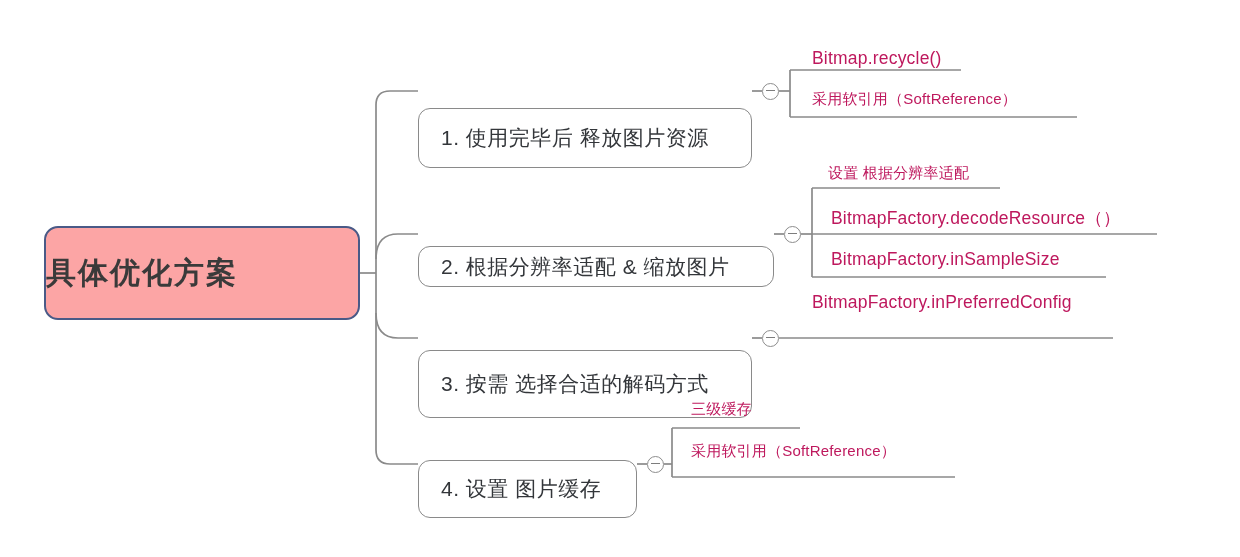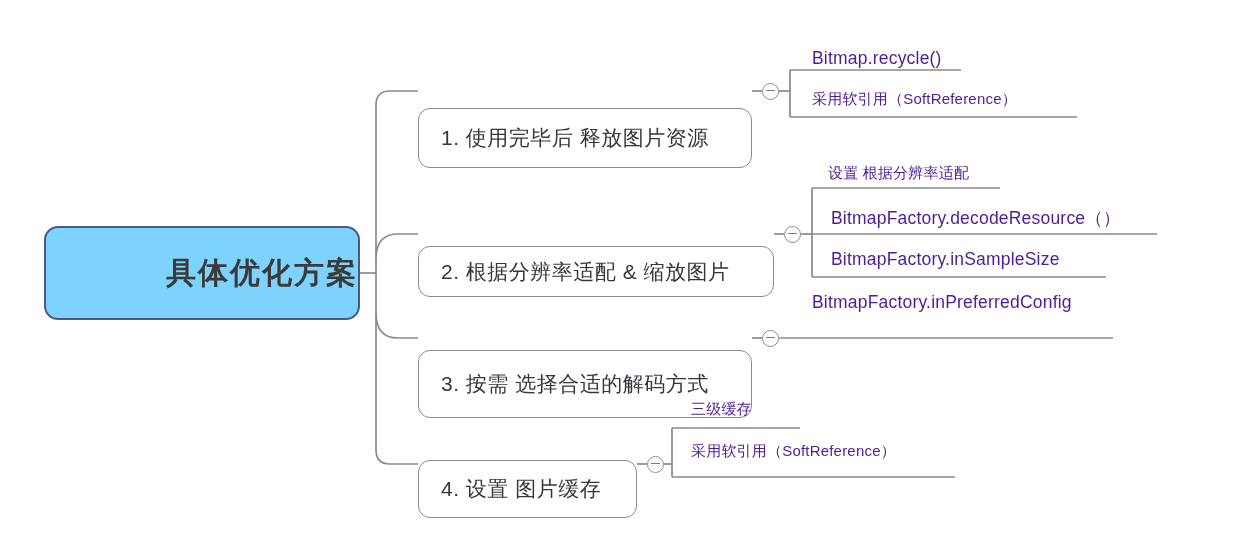--- a/index.html
+++ b/index.html
@@ -30,24 +30,24 @@
   
   .root-node {
     position: absolute;
     left: 44px;
     top: 226px;
     width: 316px;
     height: 94px;
     box-sizing: border-box;
     border: 2px solid #4a5a87;
     border-radius: 14px;
-    background: #7dd3fc;
+    background: #fca5a5;
     display: flex;
     align-items: center;
-    justify-content: flex-end;
+    justify-content: flex-start;
   }
   .root-label {
     font-size: 30px;
     font-weight: bold;
     color: #3a3a3a;
     letter-spacing: 2px;
     white-space: nowrap;
   }
 
   
@@ -66,21 +66,21 @@
     color: #33363a;
     white-space: nowrap;
     padding: 0 22px;
     letter-spacing: 0.5px;
   }
 
   
   .leaf {
     position: absolute;
     white-space: nowrap;
-    color: #4c1d95;
+    color: #be185d;
     font-size: 17.5px;
     letter-spacing: 0.2px;
   }
   .leaf.cjk {
     font-size: 15px;
   }
 
   
   .toggle {
     position: absolute;
@@ -149,21 +149,21 @@
     <span class="root-label">具体优化方案</span>
   </div>
 
   <div class="branch-node" style="left:418px; top:68px; width:334px; height:60px;">
     <span class="branch-label">1. 使用完毕后 释放图片资源</span>
   </div>
   <div class="toggle" style="left:762px; top:82.5px;"></div>
   <div class="leaf" style="left:812px; top:48px;">Bitmap.recycle()</div>
   <div class="leaf cjk" style="left:812px; top:90px;">采用软引用（SoftReference）</div>
 
-  <div class="branch-node" style="left:418px; top:206px; width:356px; height:51px;">
+  <div class="branch-node" style="left:418px; top:206px; width:356px; height:41px;">
     <span class="branch-label">2. 根据分辨率适配 &amp; 缩放图片</span>
   </div>
   <div class="toggle" style="left:784px; top:225.5px;"></div>
   <div class="leaf cjk" style="left:828px; top:164px;">设置 根据分辨率适配</div>
   <div class="leaf" style="left:831px; top:206px;">BitmapFactory.decodeResource（）</div>
   <div class="leaf" style="left:831px; top:249px;">BitmapFactory.inSampleSize</div>
 
   <div class="branch-node" style="left:418px; top:310px; width:334px; height:68px;">
     <span class="branch-label">3. 按需 选择合适的解码方式</span>
   </div>

